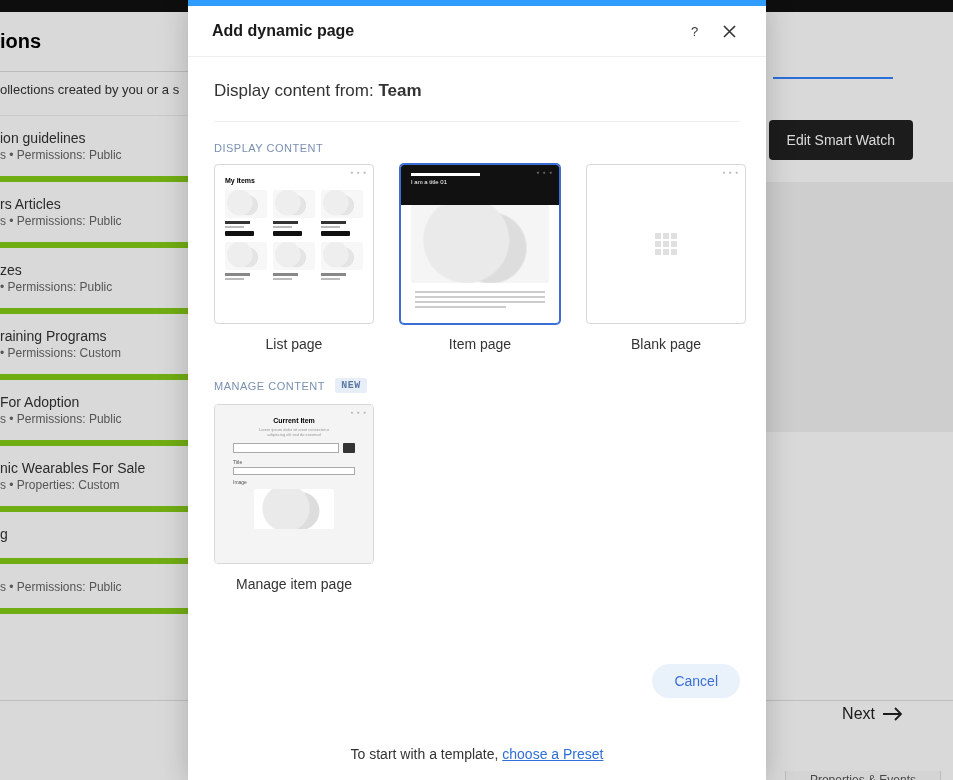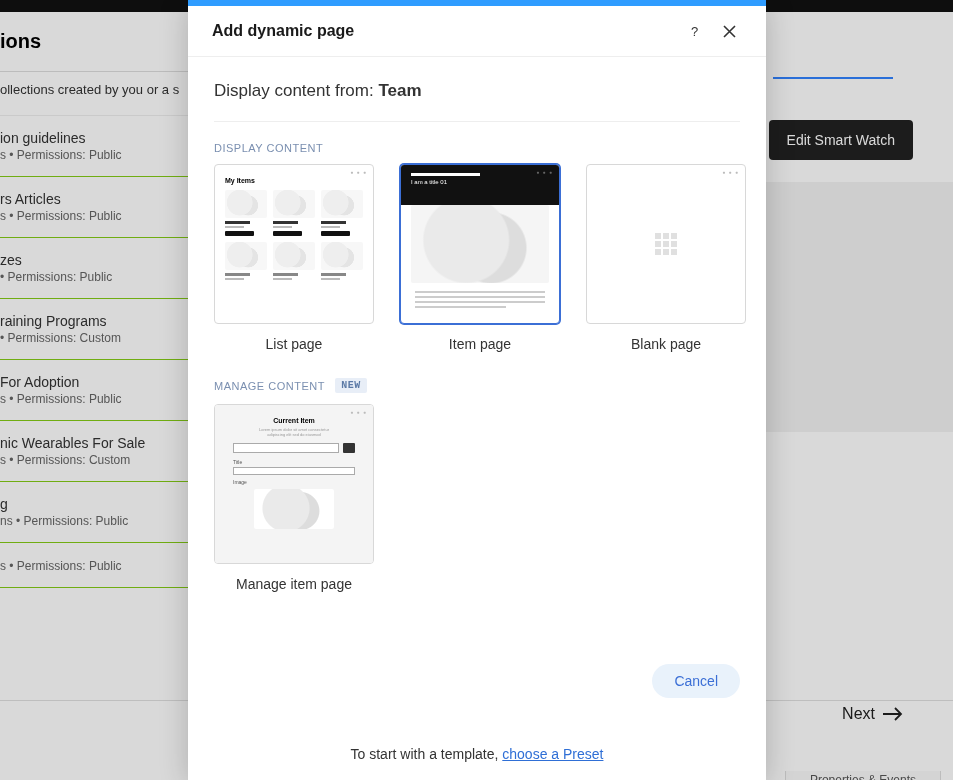--- a/index.html
+++ b/index.html
@@ -5,21 +5,21 @@
 * { margin: 0; padding: 0; box-sizing: border-box; }
 body { font-family: -apple-system, BlinkMacSystemFont, "Helvetica Neue", Arial, sans-serif; width: 953px; height: 780px; overflow: hidden; position: relative; background: #fff; color: #000; }
 
 
 .bg-overlay { position: absolute; inset: 0; background: rgba(0,0,0,0.15); z-index: 5; }
 .bg-topbar { position: absolute; top: 0; left: 0; right: 0; height: 12px; background: #111; z-index: 1; }
 
 .bg-left { position: absolute; top: 12px; left: 0; width: 300px; bottom: 0; background: #fff; z-index: 2; }
 .bg-left-title { font-size: 20px; font-weight: 600; padding: 18px 0 18px 0; border-bottom: 1px solid #ddd; }
 .bg-left-sub { font-size: 13px; color: #333; padding: 10px 0 18px 0; border-bottom: 1px solid #eee; }
-.bg-list-item { padding: 14px 0; border-bottom: 1px solid #84cc16; }
+.bg-list-item { padding: 14px 0; border-bottom: 6px solid #84cc16; }
 .bg-list-item .line1 { font-size: 14px; color: #333; margin-bottom: 2px; }
 .bg-list-item .line2 { font-size: 12px; color: #666; }
 .bg-left-footer { position: absolute; bottom: 0; left: 0; right: 0; text-align: center; padding-bottom: 4px; }
 .create-btn { background: #3773e0; color: #fff; border: none; border-radius: 4px; padding: 10px 22px; font-size: 15px; font-weight: 500; cursor: pointer; }
 .add-preset-link { display: block; margin-top: 10px; font-size: 13px; color: #3773e0; cursor: pointer; }
 
 .bg-right { position: absolute; top: 12px; left: 300px; right: 0; bottom: 80px; background: #fff; z-index: 2; }
 .edit-smart { position: absolute; top: 108px; right: 40px; background: #222; color: #fff; border: none; border-radius: 4px; padding: 12px 18px; font-size: 14px; cursor: pointer; }
 .bg-selected-tab { position: absolute; top: 65px; right: 60px; width: 120px; height: 2px; background: #3283ff; }
 .bg-gray-area { position: absolute; top: 170px; left: 0; right: 0; height: 250px; background: #f2f2f2; }
@@ -123,25 +123,24 @@
       <div class="bg-list-item">
         <div class="line1">raining Programs</div>
         <div class="line2">• Permissions: Custom</div>
       </div>
       <div class="bg-list-item">
         <div class="line1">For Adoption</div>
         <div class="line2">s • Permissions: Public</div>
       </div>
       <div class="bg-list-item">
         <div class="line1">nic Wearables For Sale</div>
-        <div class="line2">s • Permissions: Custom</div>
+        <div class="line2">s • Properties: Custom</div>
       </div>
       <div class="bg-list-item">
         <div class="line1">g</div>
-        <div class="line2">ns • Permissions: Public</div>
       </div>
       <div class="bg-list-item">
         <div class="line1"></div>
         <div class="line2">s • Permissions: Public</div>
       </div>
     </div>
   <div class="bg-left-footer">
     <button class="create-btn">Create Collection</button>
     <span class="add-preset-link">Add a Preset</span>
   </div>

